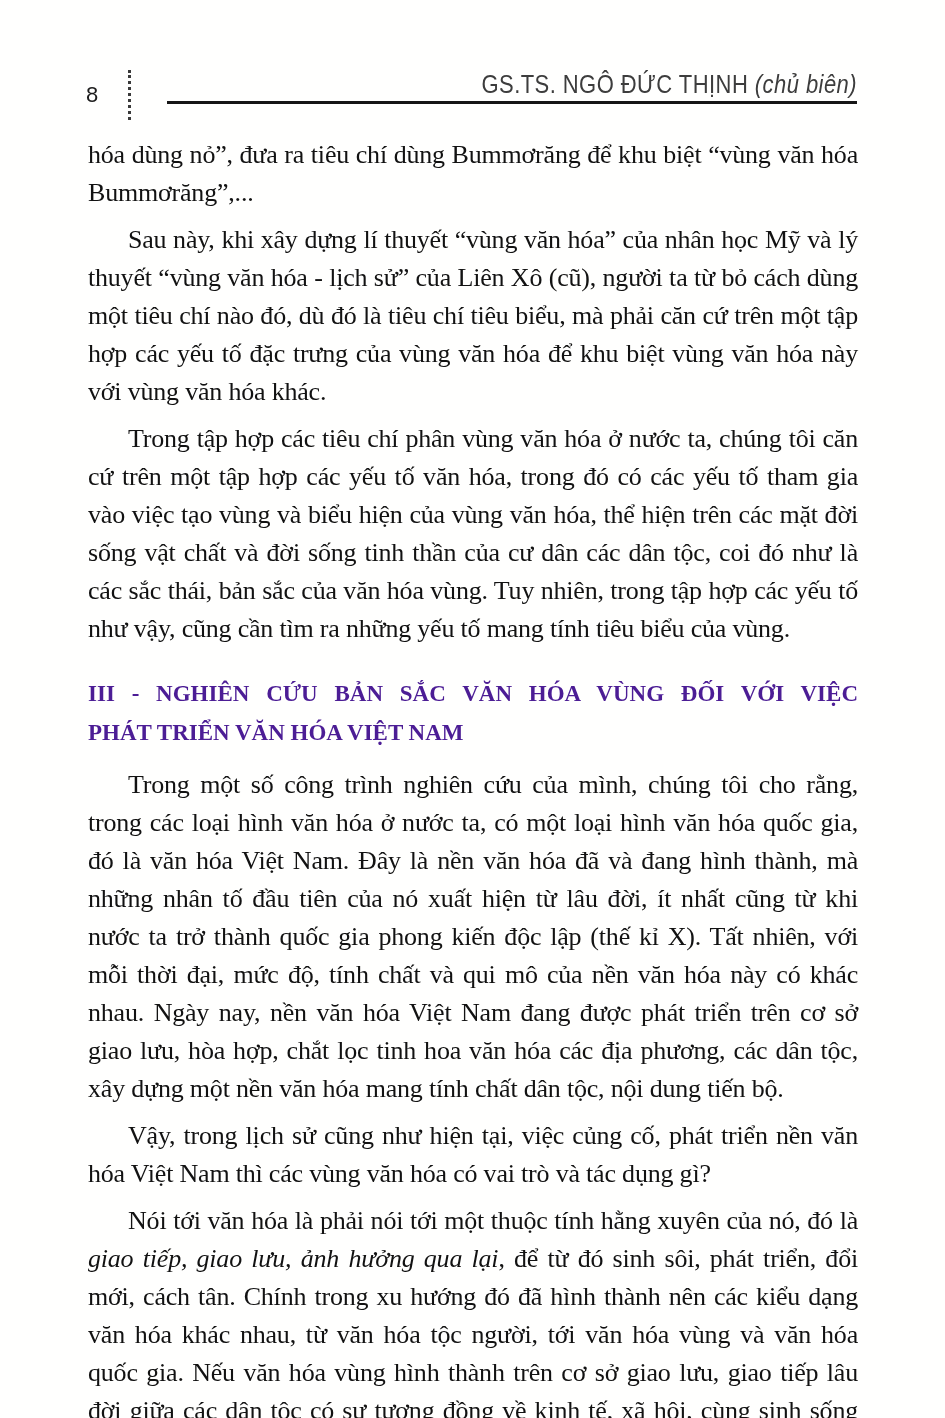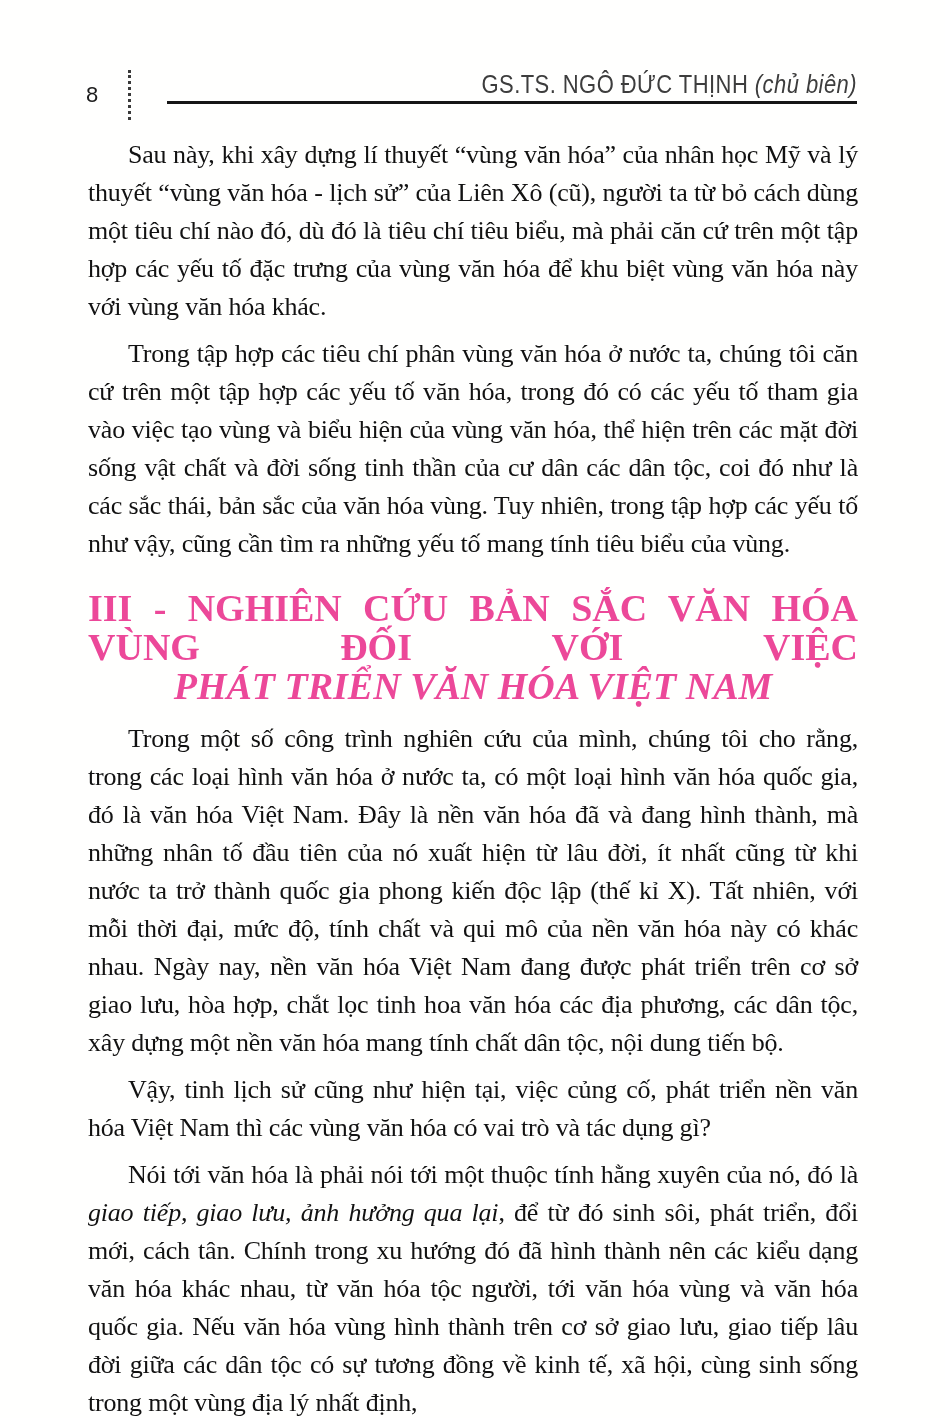--- a/index.html
+++ b/index.html
@@ -75,66 +75,66 @@
   }
   .text-block p.indent {
     text-indent: 40px;
   }
   .italic {
     font-style: italic;
     margin-top: 44px;
   }
   .section-heading {
     margin: 26px 0 14px 0;
-    font-size: 38px;
+    font-size: 23px;
     line-height: 39px;
     font-weight: bold;
-    color: #ec4899;
+    color: #4c1d95;
     letter-spacing: 0;
   }
   .section-heading .h-line1 {
     display: block;
     text-align: justify;
     text-align-last: justify;
   }
   .section-heading .h-line2 {
     display: block;
-    text-align: center;
-    font-style: italic;
+    text-align: left;
   }
 </style>
 </head>
 <body>
 
 <div class="page">
 
   <div class="page-number">8</div>
 
   <div class="header-vertical-divider"></div>
 
   <div class="header-rule"></div>
 
   <div class="header-credit">
     <span>GS.TS. NGÔ ĐỨC THỊNH </span><span class="role">(chủ biên)</span>
   </div>
 
   <div class="text-block">
 
+    <p>hóa dùng nỏ”, đưa ra tiêu chí dùng Bummơrăng để khu biệt “vùng văn hóa Bummơrăng”,...</p>
 
     <p class="indent">Sau này, khi xây dựng lí thuyết “vùng văn hóa” của nhân học Mỹ và lý thuyết “vùng văn hóa - lịch sử” của Liên Xô (cũ), người ta từ bỏ cách dùng một tiêu chí nào đó, dù đó là tiêu chí tiêu biểu, mà phải căn cứ trên một tập hợp các yếu tố đặc trưng của vùng văn hóa để khu biệt vùng văn hóa này với vùng văn hóa khác.</p>
 
     <p class="indent">Trong tập hợp các tiêu chí phân vùng văn hóa ở nước ta, chúng tôi căn cứ trên một tập hợp các yếu tố văn hóa, trong đó có các yếu tố tham gia vào việc tạo vùng và biểu hiện của vùng văn hóa, thể hiện trên các mặt đời sống vật chất và đời sống tinh thần của cư dân các dân tộc, coi đó như là các sắc thái, bản sắc của văn hóa vùng. Tuy nhiên, trong tập hợp các yếu tố như vậy, cũng cần tìm ra những yếu tố mang tính tiêu biểu của vùng.</p>
 
     <h2 class="section-heading">
       <span class="h-line1">III - NGHIÊN CỨU BẢN SẮC VĂN HÓA VÙNG ĐỐI VỚI VIỆC</span>
       <span class="h-line2">PHÁT TRIỂN VĂN HÓA VIỆT NAM</span>
     </h2>
 
     <p class="indent">Trong một số công trình nghiên cứu của mình, chúng tôi cho rằng, trong các loại hình văn hóa ở nước ta, có một loại hình văn hóa quốc gia, đó là văn hóa Việt Nam. Đây là nền văn hóa đã và đang hình thành, mà những nhân tố đầu tiên của nó xuất hiện từ lâu đời, ít nhất cũng từ khi nước ta trở thành quốc gia phong kiến độc lập (thế kỉ X). Tất nhiên, với mỗi thời đại, mức độ, tính chất và qui mô của nền văn hóa này có khác nhau. Ngày nay, nền văn hóa Việt Nam đang được phát triển trên cơ sở giao lưu, hòa hợp, chắt lọc tinh hoa văn hóa các địa phương, các dân tộc, xây dựng một nền văn hóa mang tính chất dân tộc, nội dung tiến bộ.</p>
 
-    <p class="indent">Vậy, tinh lịch sử cũng như hiện tại, việc củng cố, phát triển nền văn hóa Việt Nam thì các vùng văn hóa có vai trò và tác dụng gì?</p>
+    <p class="indent">Vậy, trong lịch sử cũng như hiện tại, việc củng cố, phát triển nền văn hóa Việt Nam thì các vùng văn hóa có vai trò và tác dụng gì?</p>
 
     <p class="indent">
       <span>Nói tới văn hóa là phải nói tới một thuộc tính hằng xuyên của nó, đó là </span><span class="italic">giao tiếp, giao lưu, ảnh hưởng qua lại</span><span>, để từ đó sinh sôi, phát triển, đổi mới, cách tân. Chính trong xu hướng đó đã hình thành nên các kiểu dạng văn hóa khác nhau, từ văn hóa tộc người, tới văn hóa vùng và văn hóa quốc gia. Nếu văn hóa vùng hình thành trên cơ sở giao lưu, giao tiếp lâu đời giữa các dân tộc có sự tương đồng về kinh tế, xã hội, cùng sinh sống trong một vùng địa lý nhất định,</span>
     </p>
 
   </div>
 </div>
 
 </body></html>

